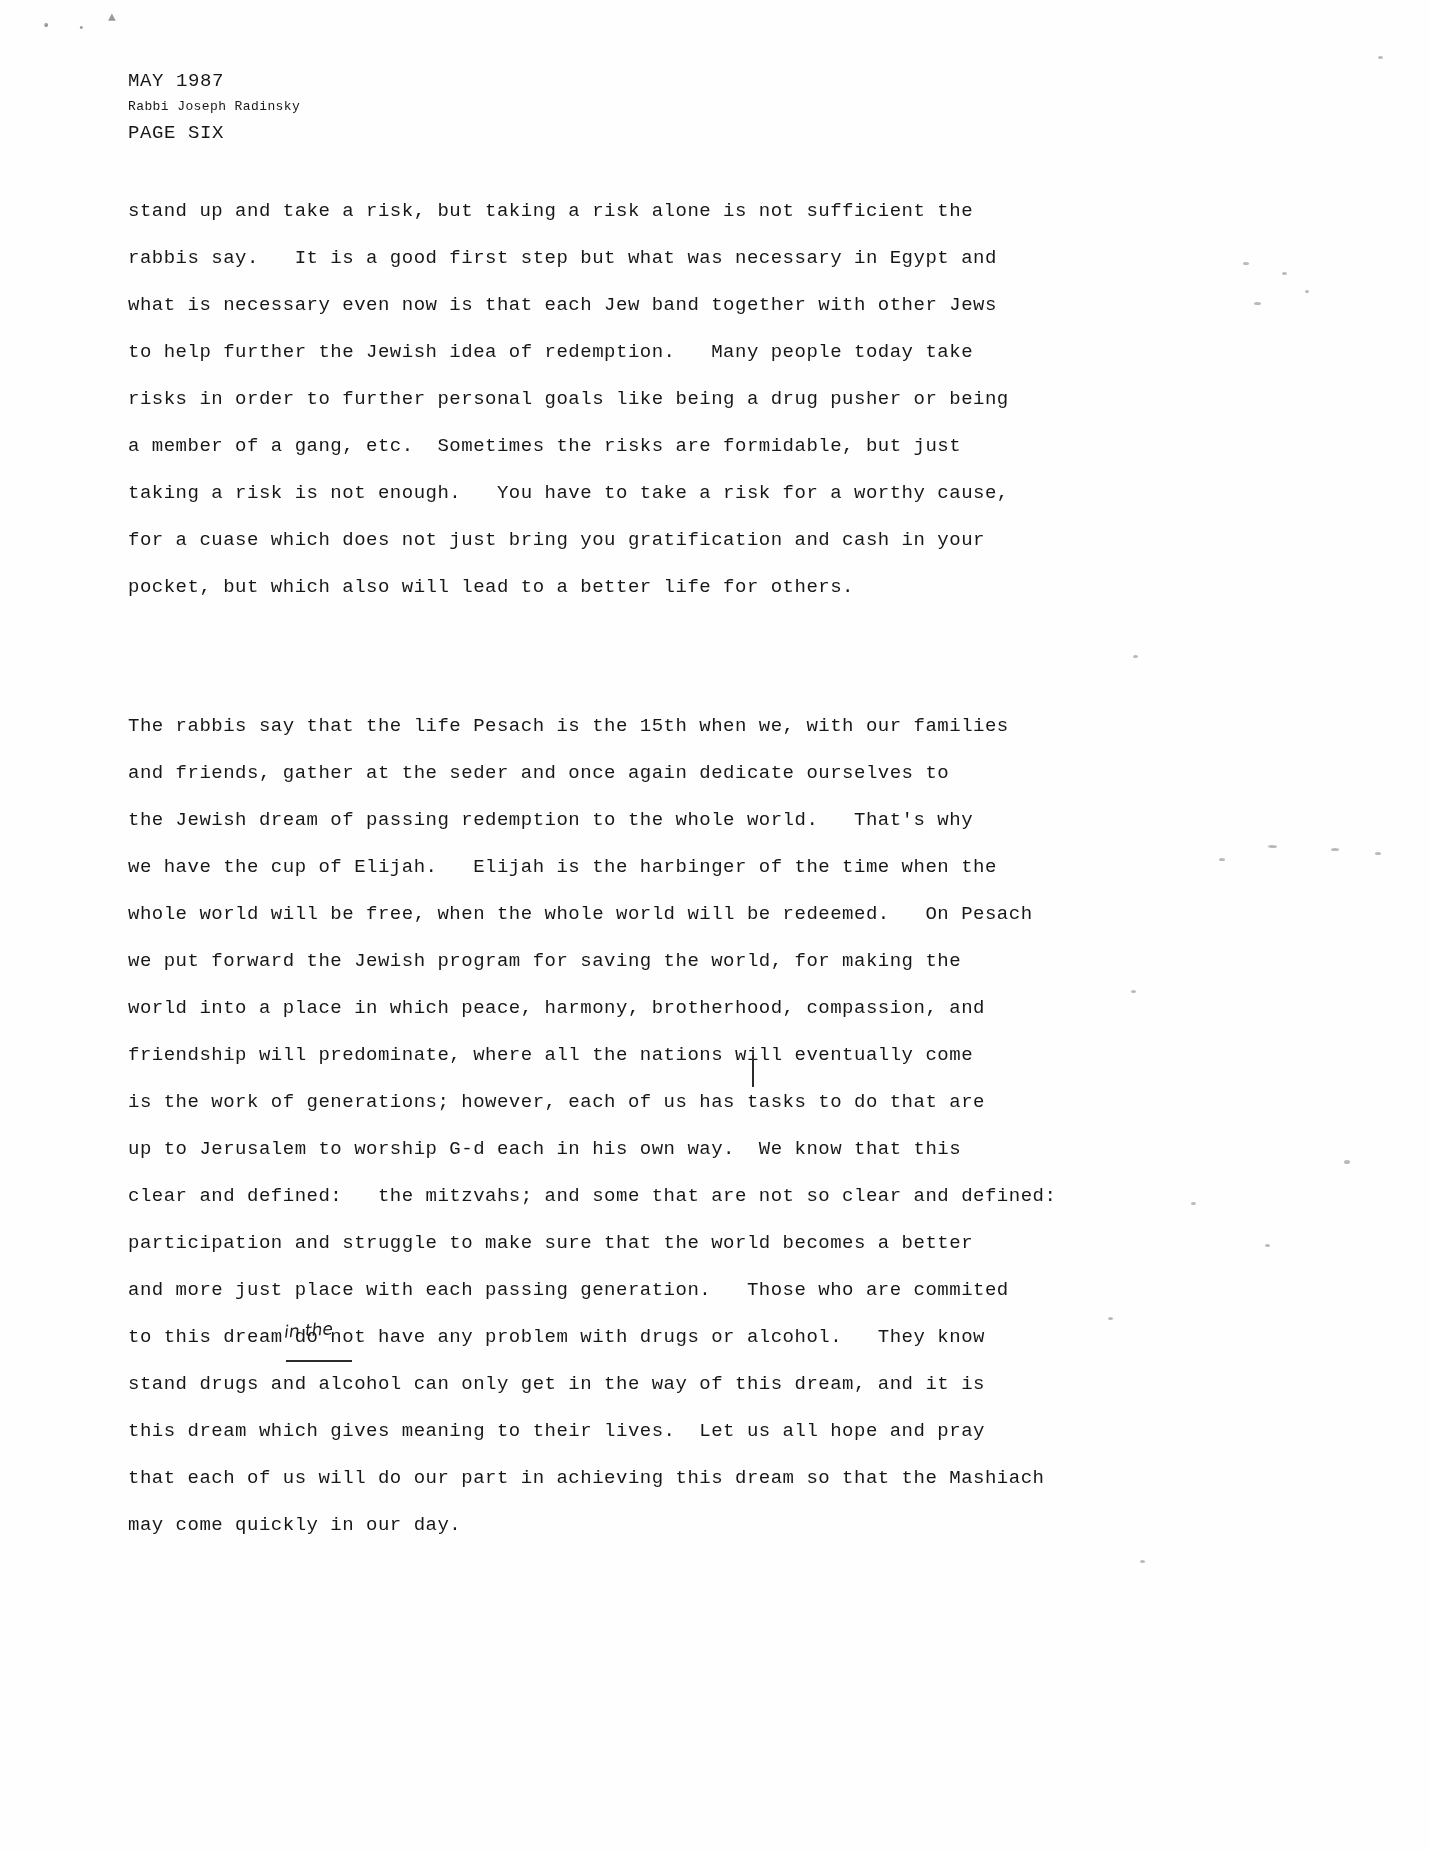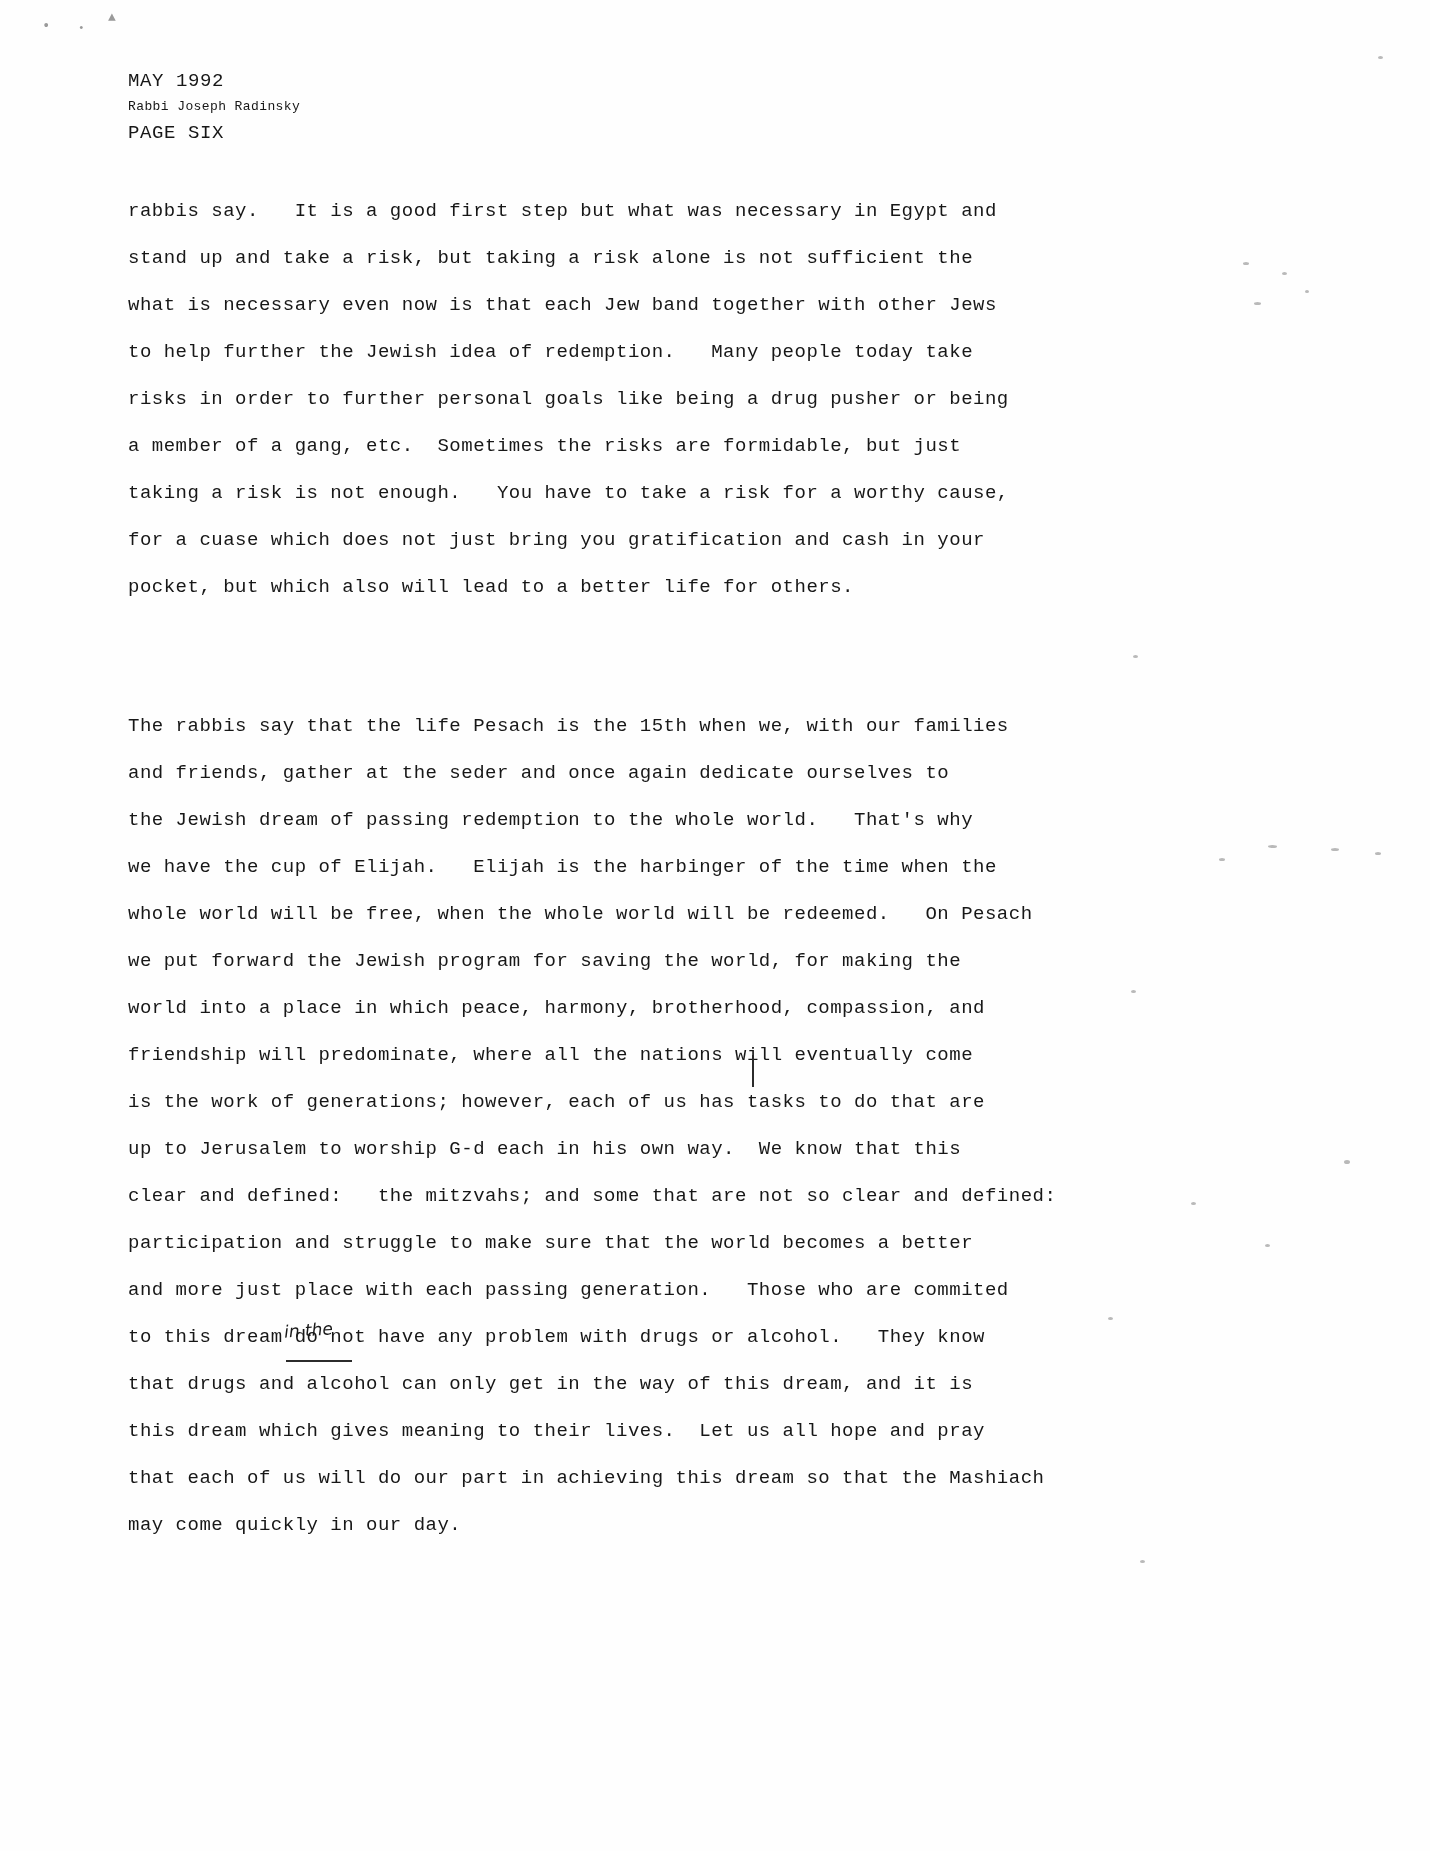--- a/index.html
+++ b/index.html
@@ -100,30 +100,30 @@
   <div class="speck" style="left:1331px; top:848px; width:8px; height:3px;"></div>
   <div class="speck" style="left:1375px; top:852px; width:6px; height:3px;"></div>
   <div class="speck" style="left:1131px; top:990px; width:5px; height:3px;"></div>
   <div class="speck" style="left:1344px; top:1160px; width:6px; height:4px;"></div>
   <div class="speck" style="left:1191px; top:1202px; width:5px; height:3px;"></div>
   <div class="speck" style="left:1265px; top:1244px; width:5px; height:3px;"></div>
   <div class="speck" style="left:1108px; top:1317px; width:5px; height:3px;"></div>
   <div class="speck" style="left:1140px; top:1560px; width:5px; height:3px;"></div>
 
   <div class="header-block">
-    <div class="header-line">MAY 1992</div>
+    <div class="header-line">MAY 1987</div>
     <div class="header-line small">Rabbi Joseph Radinsky</div>
     <div class="header-line">PAGE SIX</div>
   </div>
 
   <div class="body-block" style="top: 188px;">
 
     <div class="para">
+      <div class="line">stand up and take a risk, but taking a risk alone is not sufficient the</div>
       <div class="line">rabbis say.   It is a good first step but what was necessary in Egypt and</div>
-      <div class="line">stand up and take a risk, but taking a risk alone is not sufficient the</div>
       <div class="line">what is necessary even now is that each Jew band together with other Jews</div>
       <div class="line">to help further the Jewish idea of redemption.   Many people today take</div>
       <div class="line">risks in order to further personal goals like being a drug pusher or being</div>
       <div class="line">a member of a gang, etc.  Sometimes the risks are formidable, but just</div>
       <div class="line">taking a risk is not enough.   You have to take a risk for a worthy cause,</div>
       <div class="line">for a cuase which does not just bring you gratification and cash in your</div>
       <div class="line">pocket, but which also will lead to a better life for others.</div>
     </div>
 
     <div class="para-gap"></div>
@@ -137,21 +137,21 @@
       <div class="line">whole world will be free, when the whole world will be redeemed.   On Pesach</div>
       <div class="line">we put forward the Jewish program for saving the world, for making the</div>
       <div class="line">world into a place in which peace, harmony, brotherhood, compassion, and</div>
       <div class="line">friendship will predominate, where all the nations will eventually come</div>
       <div class="line">is the work of generations; however, each of us has tasks to do that are</div>
       <div class="line">up to Jerusalem to worship G-d each in his own way.  We know that this</div>
       <div class="line">clear and defined:   the mitzvahs; and some that are not so clear and defined:</div>
       <div class="line">participation and struggle to make sure that the world becomes a better</div>
       <div class="line">and more just place with each passing generation.   Those who are commited</div>
       <div class="line">to this dream do not have any problem with drugs or alcohol.   They know</div>
-      <div class="line">that drugs and alcohol can only get in the way of this dream, and it is</div>
+      <div class="line">stand drugs and alcohol can only get in the way of this dream, and it is</div>
       <div class="line">this dream which gives meaning to their lives.  Let us all hope and pray</div>
       <div class="line">that each of us will do our part in achieving this dream so that the Mashiach</div>
       <div class="line">may come quickly in our day.</div>
     </div>
 
   </div>
 
   <div class="handwriting" style="left:284px; top:1320px;">in the</div>
   <div class="strike" style="left:286px; top:1360px; width:66px;"></div>
 

